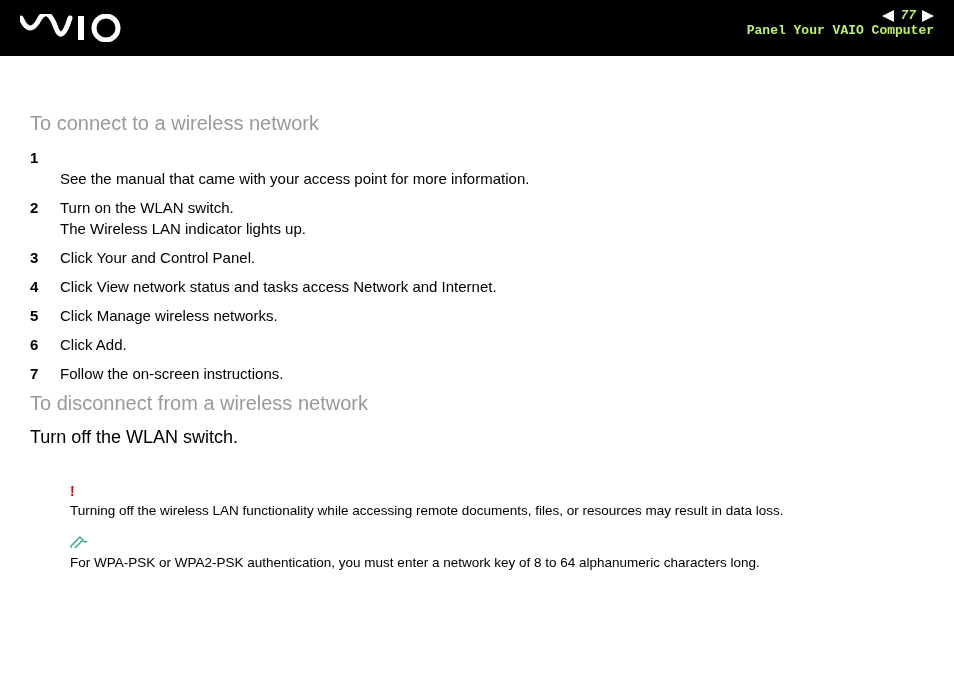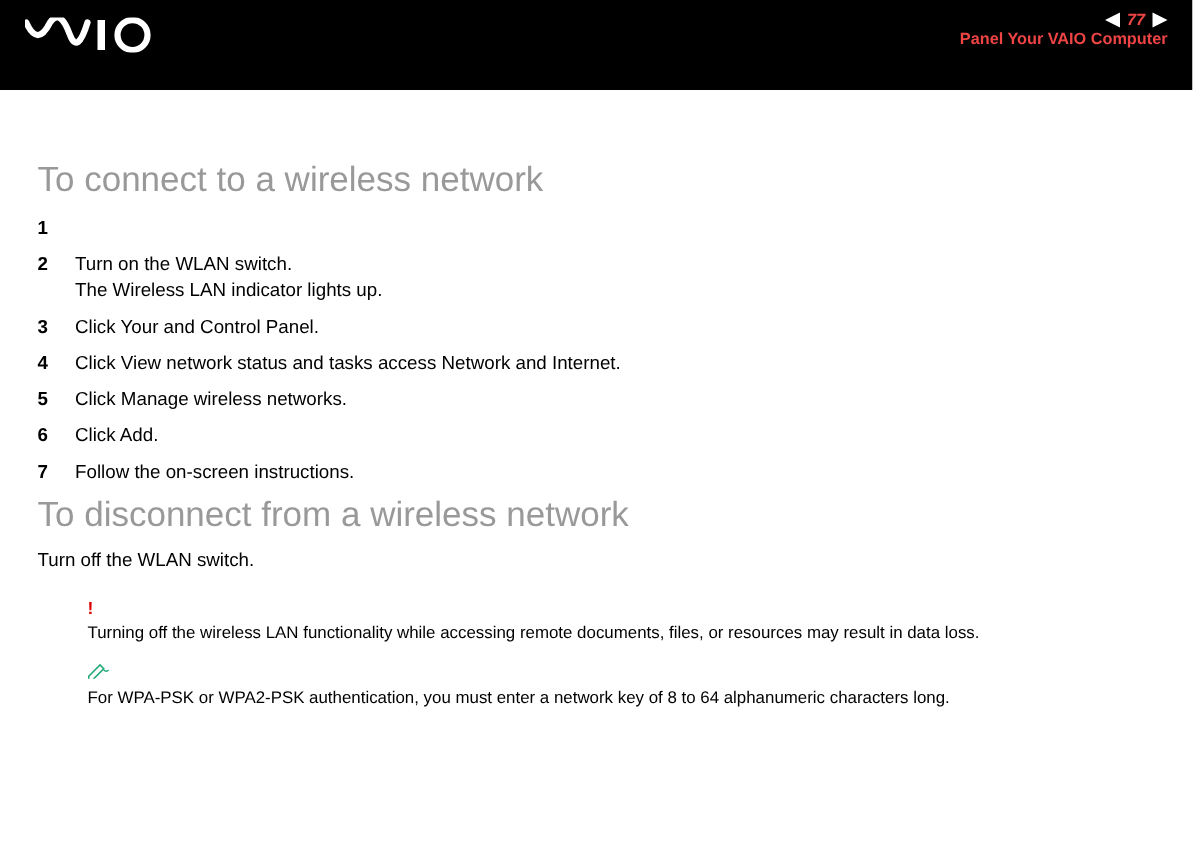--- a/index.html
+++ b/index.html
@@ -5,23 +5,24 @@
   * { margin: 0; padding: 0; box-sizing: border-box; }
   body {
     width: 954px;
     height: 674px;
     font-family: Arial, Helvetica, sans-serif;
     background: #fff;
     overflow: hidden;
   }
   .header {
     background: #000;
-    color: #ef4444;
-    height: 72px;
+    color: #bef264;
+    height: 56px;
     position: relative;
+    font-family: Liberation Mono, monospace;
   }
   .logo {
     position: absolute;
     left: 20px;
     top: 14px;
   }
   .topright {
     position: absolute;
     right: 20px;
     top: 8px;
@@ -45,21 +46,21 @@
   .tri-right {
     width: 0; height: 0;
     border-top: 6px solid transparent;
     border-bottom: 6px solid transparent;
     border-left: 12px solid #fff;
   }
   .content {
     padding: 48px 30px 0 30px;
   }
   .heading {
-    font-size: 28px;
+    font-size: 20px;
     color: #999;
     font-weight: normal;
     margin-bottom: 12px;
     margin-top: 8px;
   }
   .steps {
     list-style: none;
     margin-bottom: 8px;
   }
   .steps li {
@@ -68,22 +69,22 @@
     font-size: 15px;
     line-height: 1.4;
   }
   .stepnum {
     font-weight: bold;
     width: 30px;
     flex-shrink: 0;
   }
   .steptext { flex: 1; }
   .bodytext {
-    font-size: 15px;
-    margin-bottom: 20px;
+    font-size: 18px;
+    margin-bottom: 34px;
   }
   .note {
     margin-left: 40px;
     font-size: 13.5px;
     font-family: Arial, Helvetica, sans-serif;
     margin-bottom: 16px;
     line-height: 1.35;
   }
   .note-icon-warn {
     color: #d00;
@@ -122,20 +123,21 @@
 
 <div class="content">
 
   <div class="heading">To connect to a wireless network</div>
 
   <ol class="steps">
     <li>
       <span class="stepnum">1</span>
       <span class="steptext">
         <br>
+        <span>See the manual that came with your access point for more information.</span>
       </span>
     </li>
     <li>
       <span class="stepnum">2</span>
       <span class="steptext">
         <span>Turn on the </span><b>WLAN</b><span> switch.</span><br>
         <span>The Wireless LAN indicator lights up.</span>
       </span>
     </li>
     <li>

